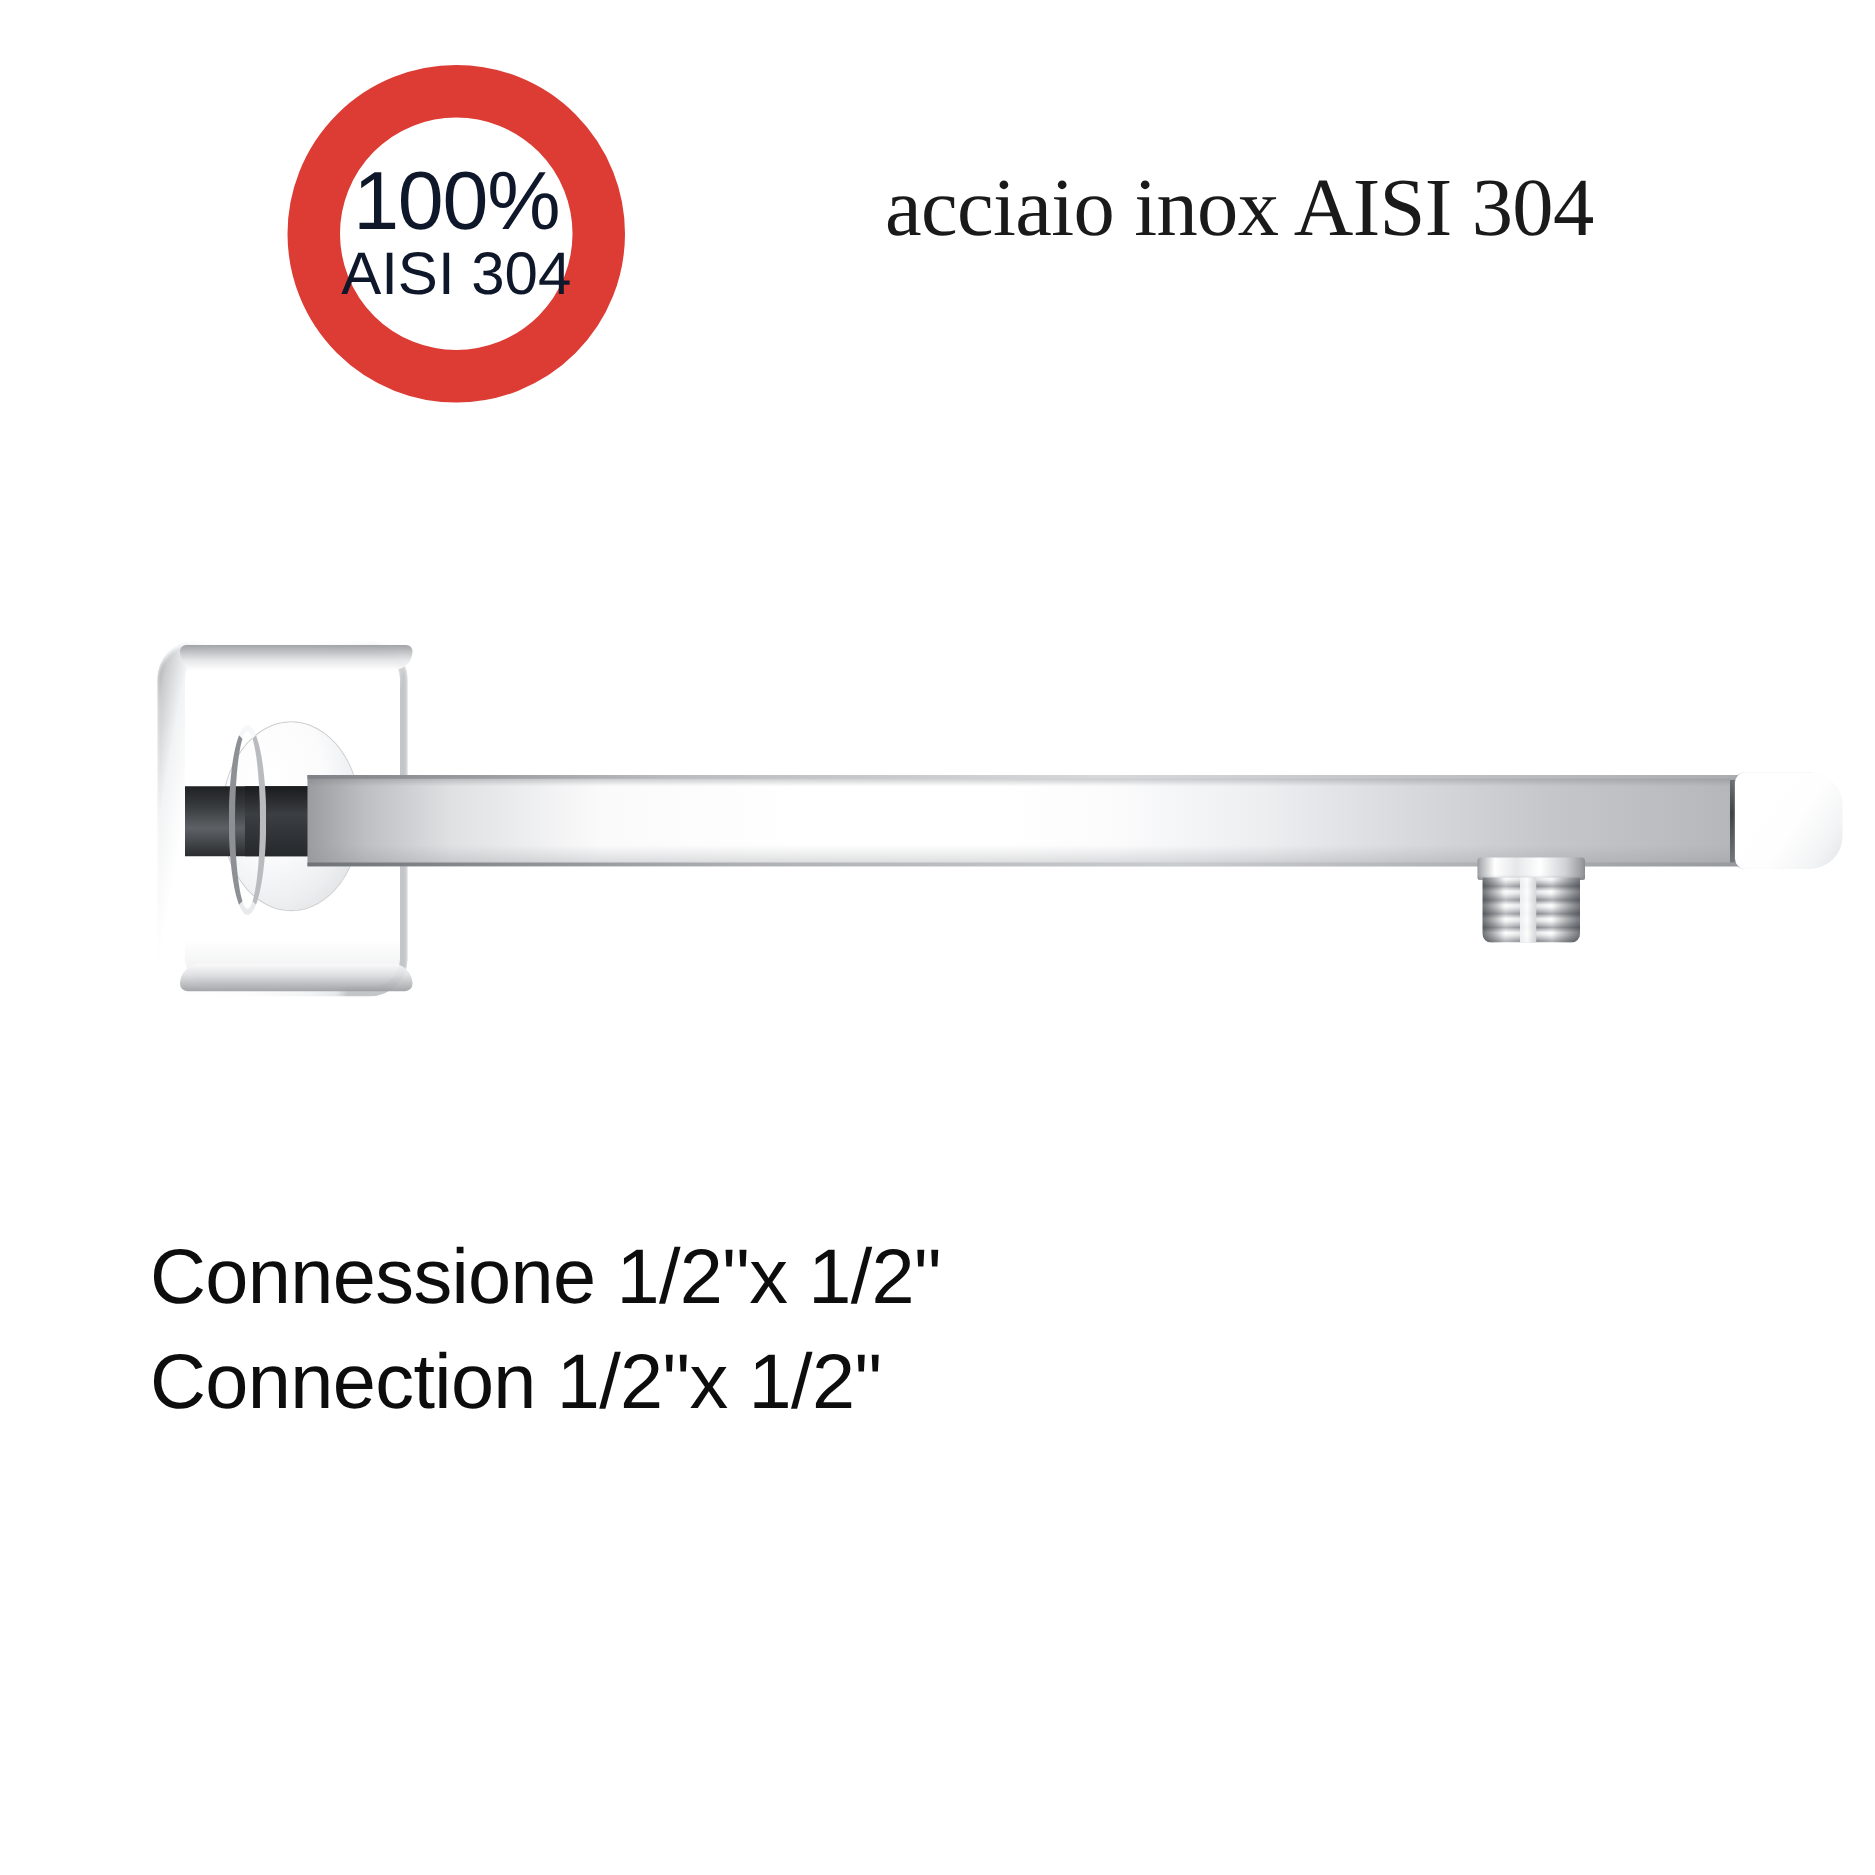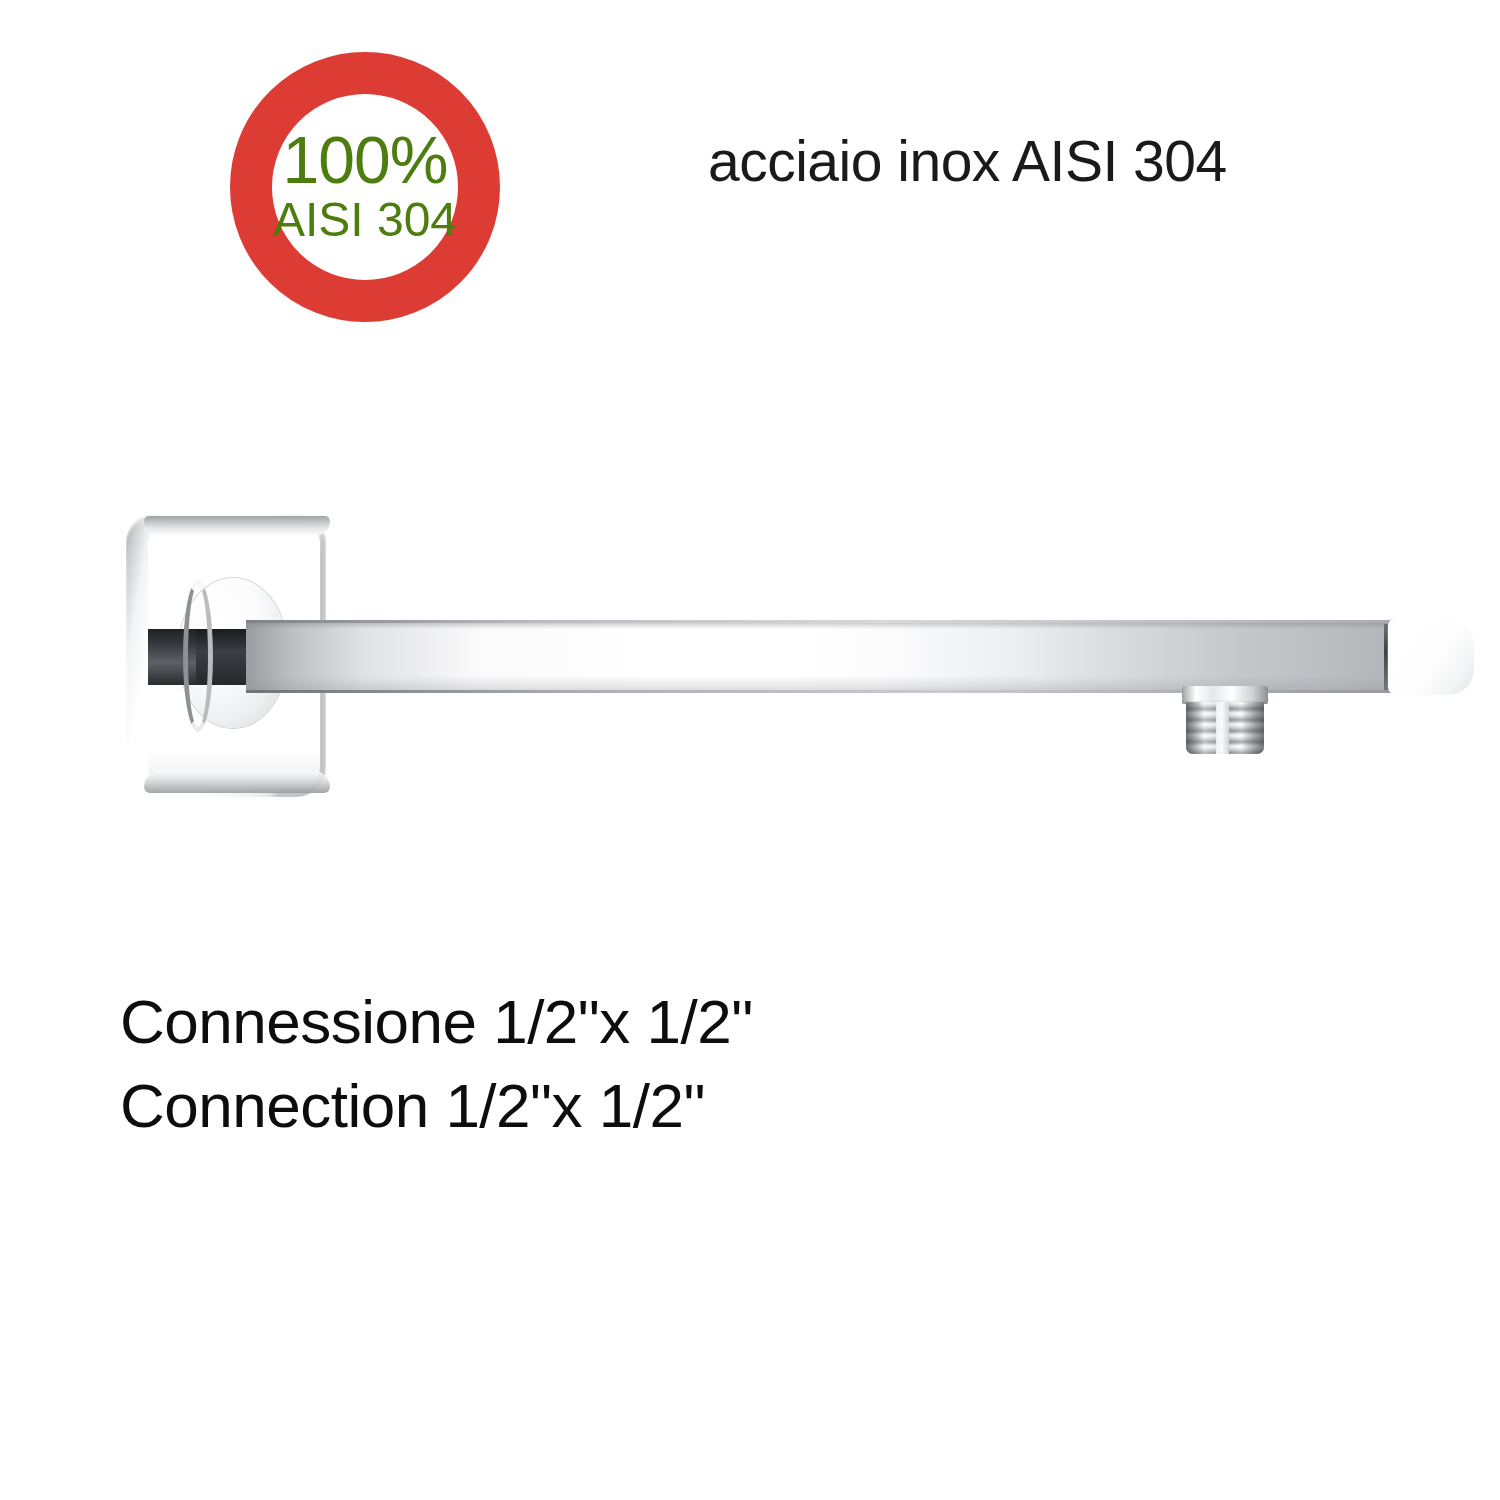--- a/index.html
+++ b/index.html
@@ -33,21 +33,21 @@
     box-sizing: border-box;
     background: #ffffff;
   }
   #badge-text {
     position: absolute;
     inset: 0;
     display: flex;
     flex-direction: column;
     align-items: center;
     justify-content: center;
-    color: #4d7c0f;
+    color: #0f172a;
     letter-spacing: -0.5px;
   }
   #badge-percent {
     font-size: 66px;
     line-height: 0.98;
     font-weight: 400;
     letter-spacing: -1px;
   }
   #badge-grade {
     font-size: 48px;
@@ -56,25 +56,26 @@
     letter-spacing: 0px;
     margin-top: 2px;
   }
 
   
   #header-text {
     position: absolute;
     left: 708px;
     top: 126px;
     color: #1a1a1a;
-    font-size: 57px;
+    font-size: 66px;
     line-height: 1.24;
     font-weight: 400;
     letter-spacing: -0.5px;
     white-space: nowrap;
+    font-family: Liberation Serif, serif;
   }
   #header-text div { display: block; }
 
   
   #footer-text {
     position: absolute;
     left: 120px;
     top: 980px;
     color: #0d0d0d;
     font-size: 62px;

